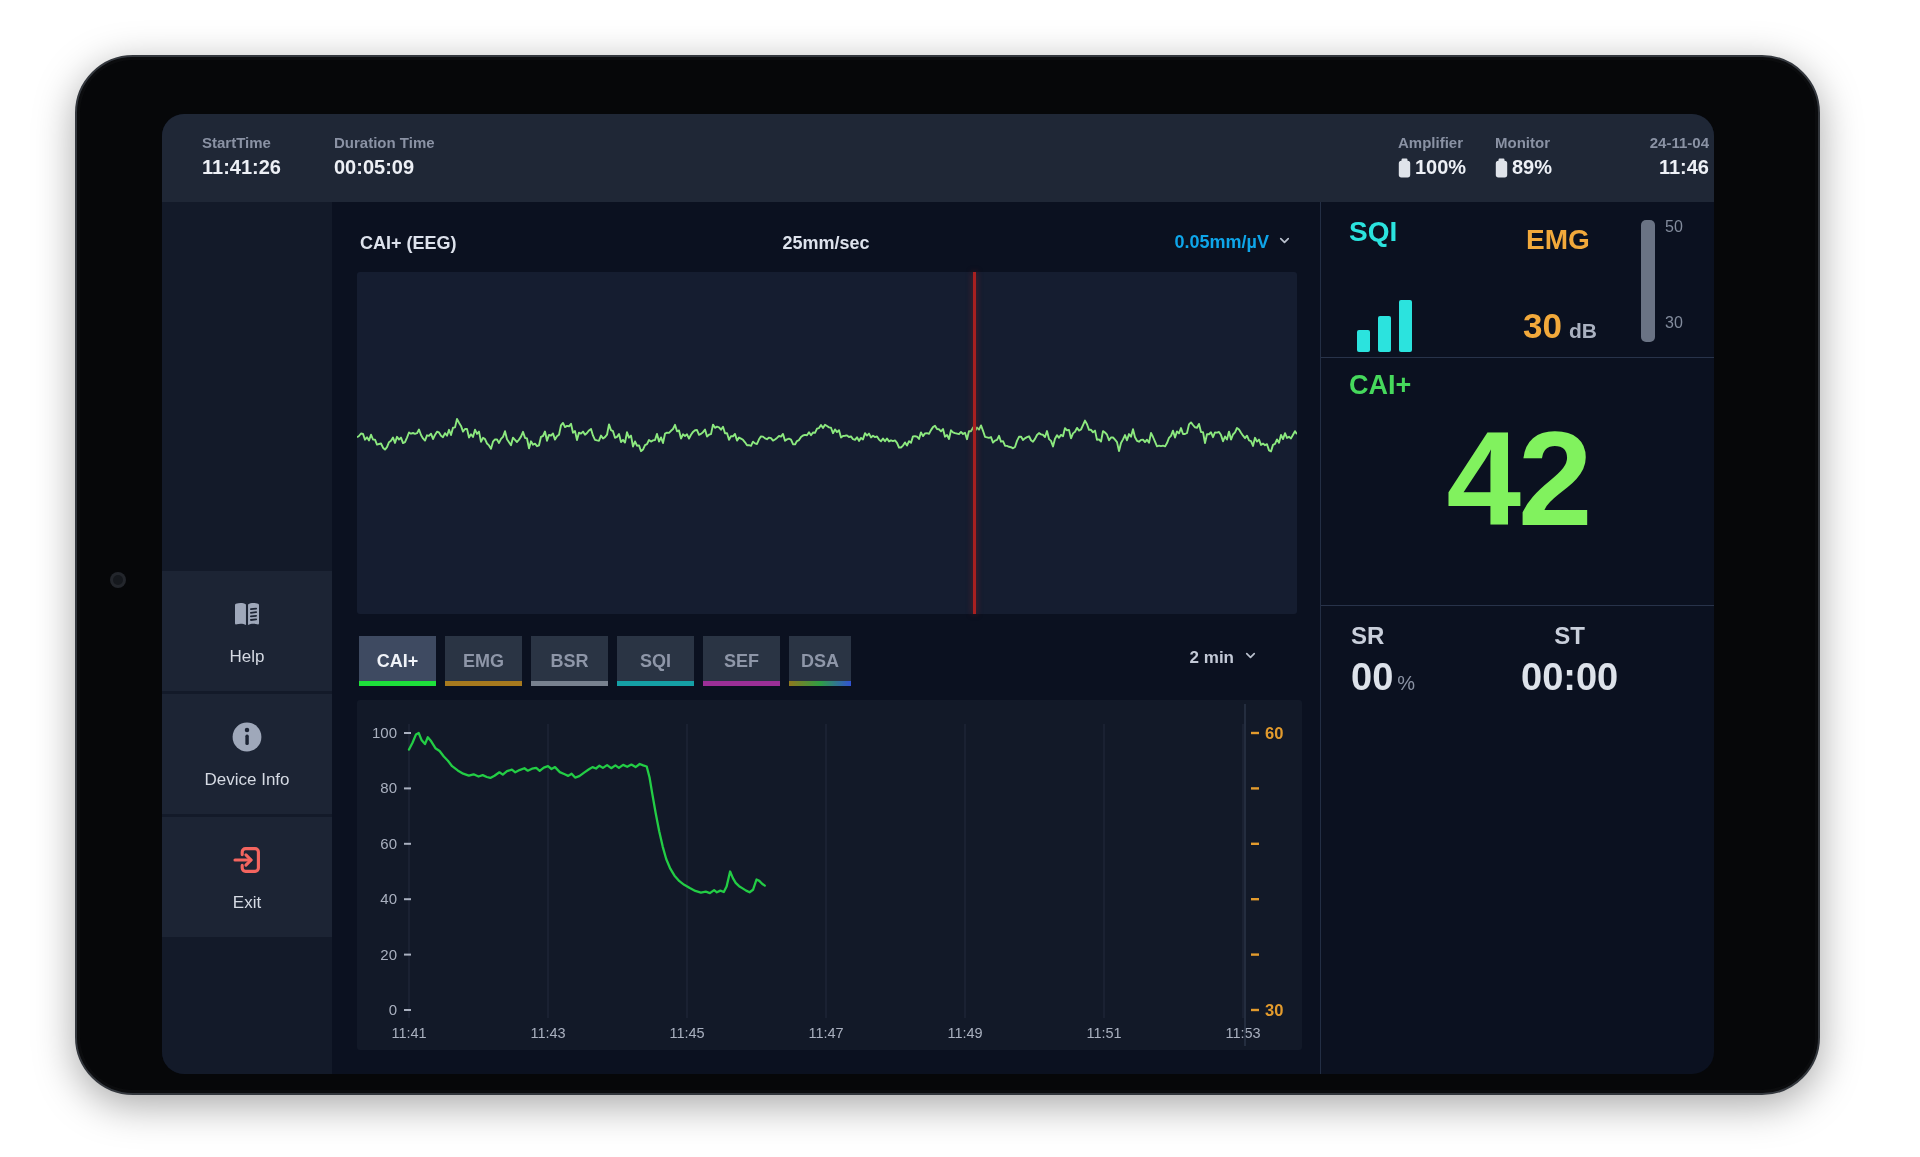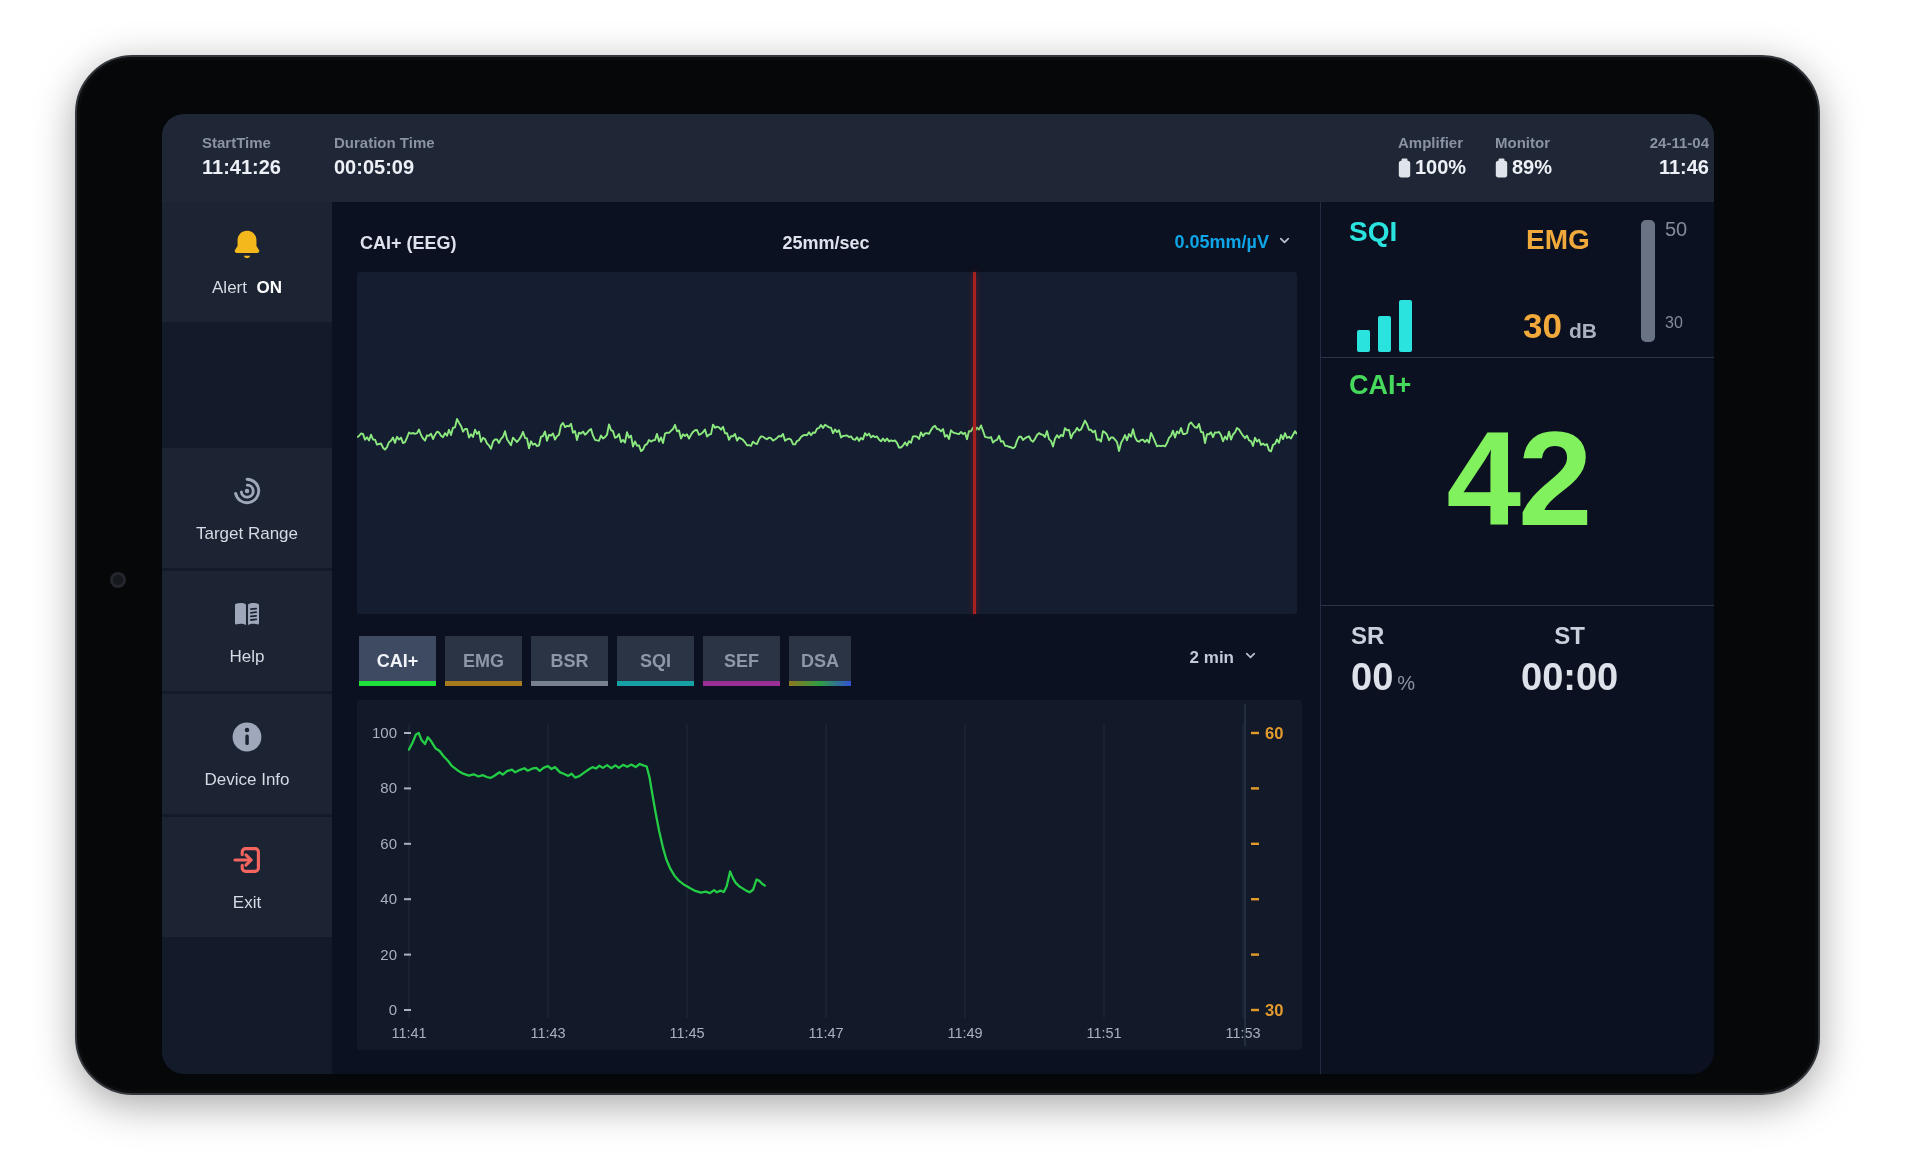--- a/index.html
+++ b/index.html
@@ -60,21 +60,21 @@
   .pdiv{position:absolute;left:0;width:394px;height:1px;background:#28334a;}
   .sqi-lbl{position:absolute;left:28px;top:14px;font-size:28px;font-weight:700;color:#2be3de;}
   .sqi-bars{position:absolute;left:36px;top:96px;width:70px;height:54px;}
   .sqi-bars span{position:absolute;bottom:0;width:13px;border-radius:2px;background:#2be3de;}
   .emg-lbl{position:absolute;left:205px;top:22px;font-size:28px;font-weight:700;color:#f2a93b;}
   .emg-val{position:absolute;left:202px;top:104px;display:flex;align-items:baseline;gap:7px;}
   .emg-val .num{font-size:35px;font-weight:700;color:#f2a93b;}
   .emg-val .unit{font-size:21px;font-weight:600;color:#aab1c0;}
   .emg-slider{position:absolute;left:320px;top:18px;width:14px;height:122px;background:#68718222;
     background:#6a7384;border-radius:5px;cursor:pointer;}
-  .emg-scale-top{position:absolute;left:344px;top:16px;font-size:20px;color:#828b9c;}
+  .emg-scale-top{position:absolute;left:344px;top:16px;font-size:16px;color:#828b9c;}
   .emg-scale-bot{position:absolute;left:344px;top:112px;font-size:16px;color:#828b9c;}
   .cai-lbl{position:absolute;left:28px;top:168px;font-size:27px;font-weight:700;color:#46d95c;}
   .cai-val{position:absolute;left:0;top:210px;width:394px;text-align:center;
     font-size:134px;font-weight:700;color:#81f25e;letter-spacing:-3px;line-height:1;}
   .srst .l{font-size:24px;font-weight:600;color:#c9cfdb;}
   .srst .v{font-size:38px;font-weight:600;color:#dde2ea;margin-top:6px;}
   .srst .v .pct{font-size:20px;color:#8a92a3;font-weight:400;margin-left:4px;}
   .sr{position:absolute;left:30px;top:420px;}
   .st{position:absolute;left:200px;top:420px;text-align:center;}
 </style>
@@ -121,41 +121,22 @@
         </div>
       </div>
       <div class="stat dt">
         <div class="lbl">24-11-04</div>
         <div class="val">11:46</div>
       </div>
     </header>
 
     <nav class="sidebar">
 
-      <div class="side-card" style="top:0px">
-        <span>
-          <svg width="36" height="36" viewBox="0 0 24 24" fill="#f5b81c">
-            <path d="M12 2.5c-3.6 0-6.3 2.8-6.3 6.3v3.9L4 15.4c-.5.8.1 1.9 1.1 1.9h13.8c1 0 1.6-1.1 1.1-1.9l-1.7-2.7V8.8c0-3.5-2.7-6.3-6.3-6.3z"></path>
-            <path d="M9.8 19.2a2.3 2.3 0 0 0 4.4 0z"></path>
-          </svg>
-        </span>
-        <span class="cap"><span>Alert</span>&nbsp; <b>ON</b></span>
-      </div>
-
-
-      <div class="side-card" style="top:246px">
-        <span>
-          <svg width="36" height="36" viewBox="0 0 24 24" fill="none" stroke="#9fa8ba" stroke-width="1.9" stroke-linecap="round">
-            <path d="M12 4.2a7.8 7.8 0 1 1-7.6 9.4"></path>
-            <path d="M12.2 8.1a4 4 0 1 1-4 4.6"></path>
-            <circle cx="12" cy="12" r="1.5" fill="#9fa8ba" stroke="none"></circle>
-          </svg>
-        </span>
-        <span class="cap">Target Range</span>
-      </div>
+
+
 
       <div class="side-card" style="top:369px">
         <span>
           <svg width="36" height="36" viewBox="0 0 24 24" fill="#9fa8ba">
             <path d="M11.3 5.6C9.5 4.4 6.8 4.3 4.6 5.2c-.4.1-.6.5-.6.9v12c0 .6.6 1 1.2.8 1.9-.7 4.3-.6 6.1.5z"></path>
             <path d="M12.7 5.6c1.8-1.2 4.5-1.3 6.7-.4.4.1.6.5.6.9v12c0 .6-.6 1-1.2.8-1.9-.7-4.3-.6-6.1.5z"></path>
             <g stroke="#1c2434" stroke-width="1.2" stroke-linecap="round">
               <line x1="14.6" y1="8.8" x2="18.1" y2="8.4"></line>
               <line x1="14.6" y1="11.2" x2="18.1" y2="10.8"></line>
               <line x1="14.6" y1="13.6" x2="18.1" y2="13.2"></line>

